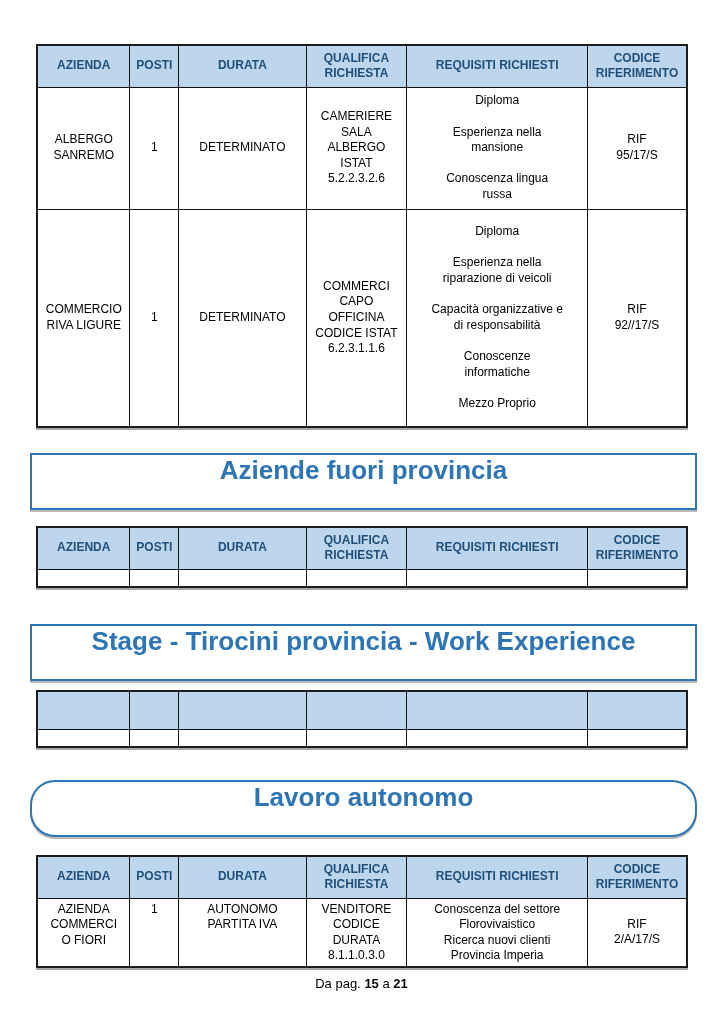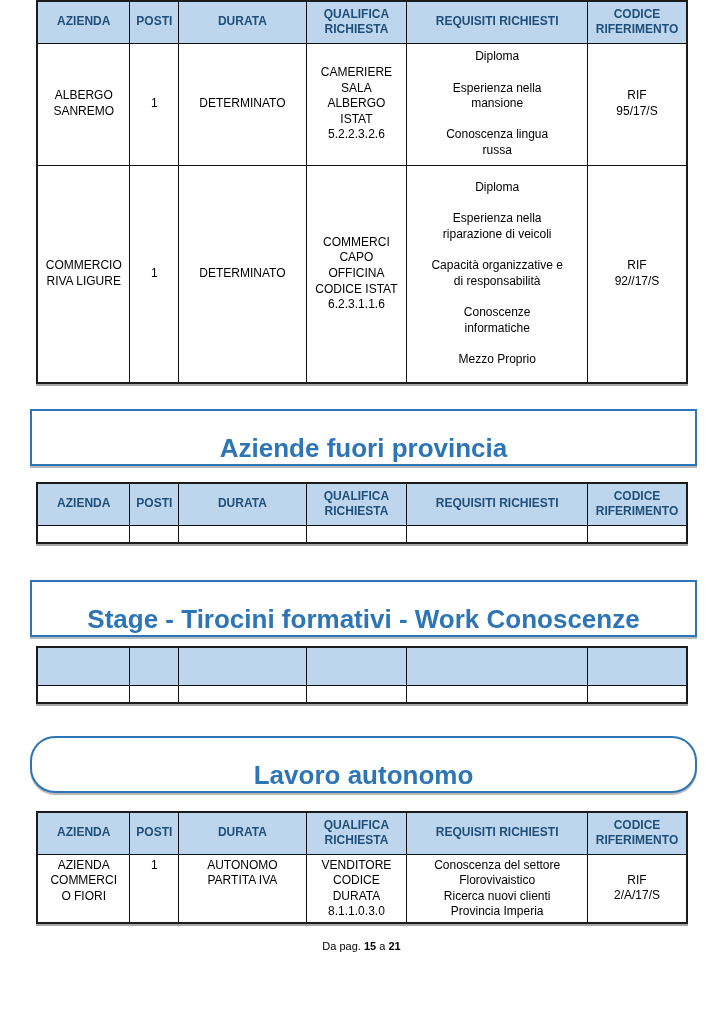--- a/index.html
+++ b/index.html
@@ -1,20 +1,20 @@
 <!DOCTYPE html>
 <html><head>
 <meta charset="utf-8">
 <style>
   * { margin: 0; padding: 0; box-sizing: border-box; }
   html, body { background: #ffffff; }
   body { font-family: "Liberation Sans", sans-serif; color: #000; }
   .page {
     width: 723px; height: 1024px; background: #fff; position: relative;
-    overflow: hidden;
+    padding-top: 44px; overflow: hidden;
   }
   table.jobs {
     border-collapse: collapse;
     table-layout: fixed;
     width: 652px;
     margin-left: 36px;
     border: 2px solid #1c1c1c;
     box-shadow: 0 2px 0 #a8a8a8;
     background: #fff;
   }
@@ -46,40 +46,40 @@
   tr.row-auto td   { height: 60px; vertical-align: top; padding-top: 3px; }
   tr.row-auto td.v-mid { vertical-align: middle; padding-top: 2px; }
   .banner {
     margin-left: 30px;
     width: 667px;
     height: 57px;
     border: 2px solid #2e75b6;
     box-shadow: 0 2px 0 #b9b9b9;
     background: #fff;
     display: flex;
-    align-items: flex-end;
+    align-items: flex-start;
     justify-content: center;
   }
   .banner .banner-title {
     color: #2e75b6;
     font-weight: bold;
     font-size: 26px;
     letter-spacing: 0px;
   }
   .mt-banner1 { margin-top: 25px; }
   .mt-table2  { margin-top: 16px; }
   .mt-banner2 { margin-top: 36px; }
   .mt-table3  { margin-top: 9px; }
   .mt-banner3 { margin-top: 32px; border-radius: 25px; }
   .mt-table4  { margin-top: 18px; }
   .footer {
-    margin-top: 16px;
+    margin-top: 8px;
     width: 723px;
     text-align: center;
-    font-size: 11px;
+    font-size: 13px;
     color: #000;
   }
   .footer b { font-weight: bold; }
 </style>
 </head>
 <body>
 
 <div class="page">
 
   <table class="jobs">
@@ -182,21 +182,21 @@
         <td></td>
         <td></td>
         <td></td>
         <td></td>
         <td></td>
       </tr>
     </tbody>
   </table>
 
   <div class="banner mt-banner2">
-    <span class="banner-title">Stage - Tirocini formativi - Work Conoscenze</span>
+    <span class="banner-title">Stage - Tirocini provincia - Work Experience</span>
   </div>
 
   <table class="jobs mt-table3">
     <colgroup>
       <col class="c-azienda">
         <col class="c-posti">
         <col class="c-durata">
       <col class="c-qualifica">
         <col class="c-requisiti">
         <col class="c-codice">

